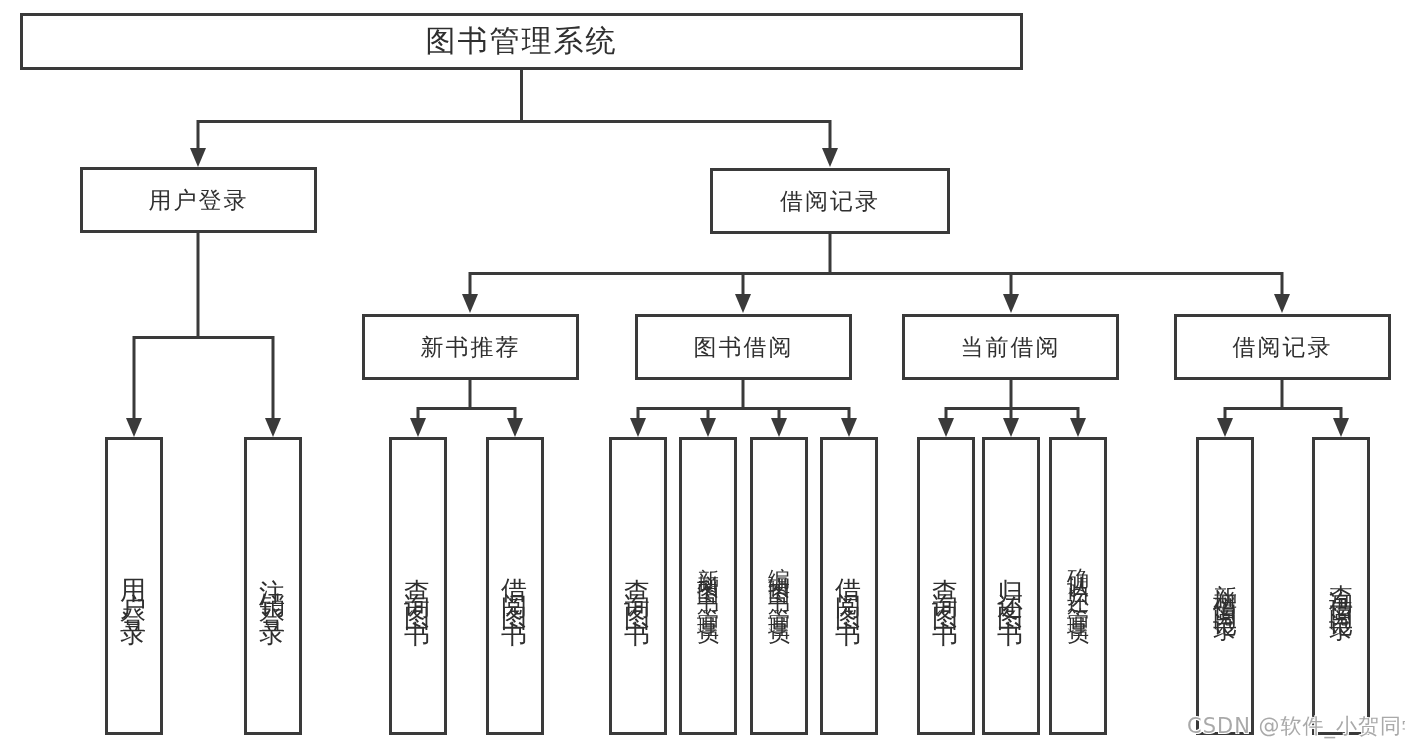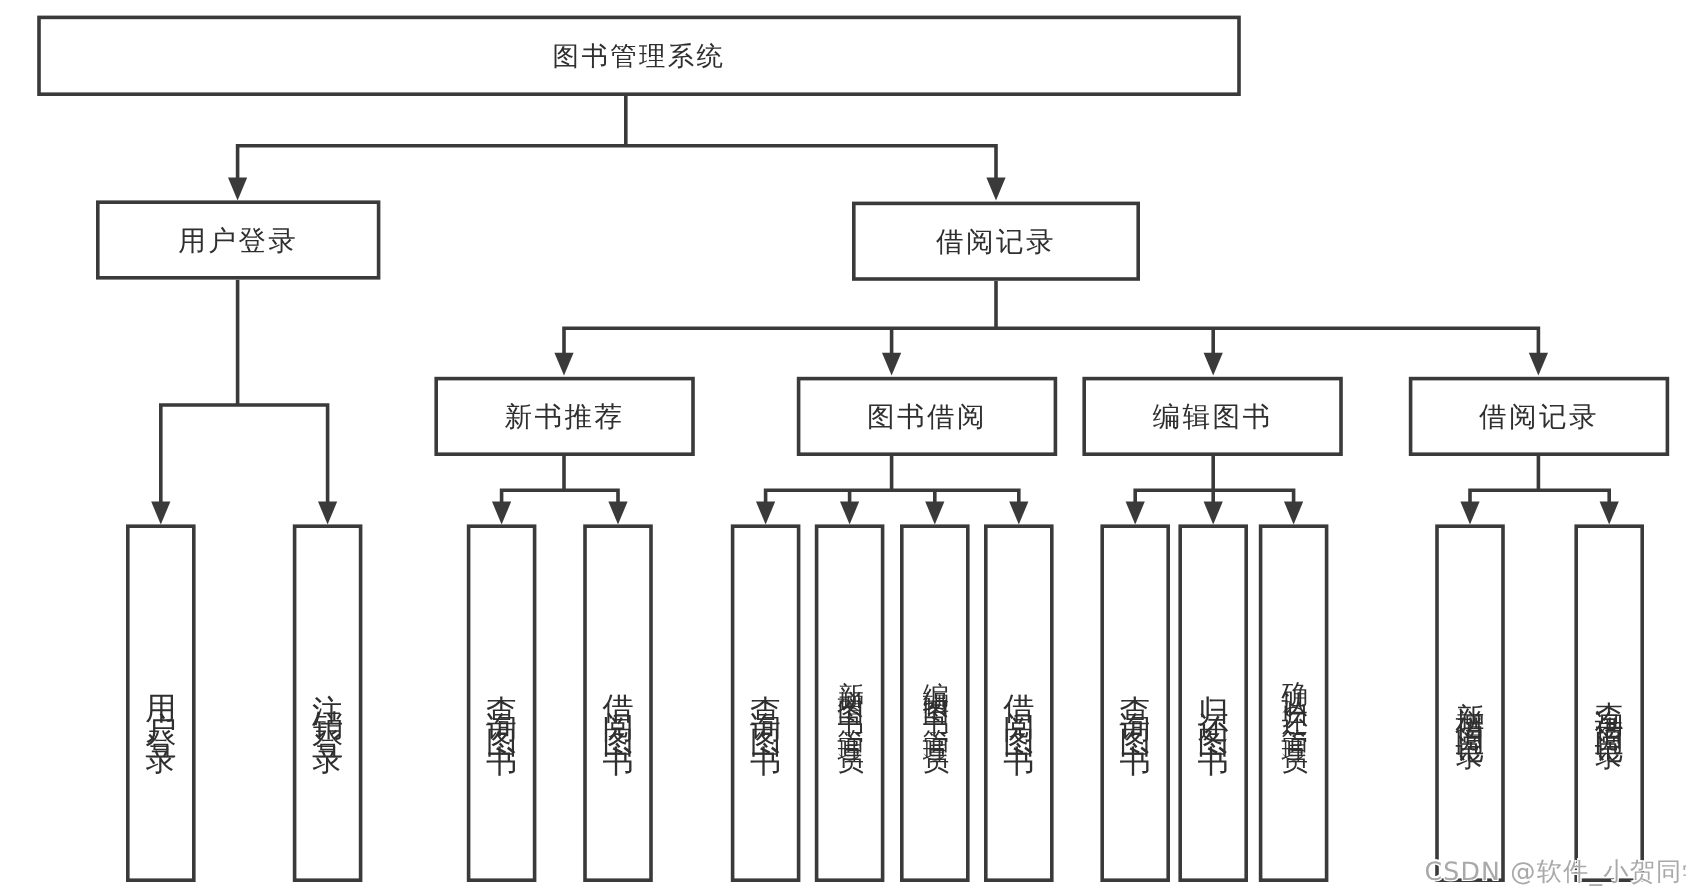--- a/index.html
+++ b/index.html
@@ -20,21 +20,21 @@
     position: absolute;
     box-sizing: border-box;
     border: 3px solid #3a3a3a;
     background: #ffffff;
     display: flex;
     align-items: center;
     justify-content: center;
     color: #2f2f2f;
   }
   .hnode { height: 66px; font-size: 23px; letter-spacing: 2px; }
-  .rootnode { height: 67px; font-size: 22px; letter-spacing: 2px; margin-left: 11px; }
+  .rootnode { height: 57px; font-size: 30px; letter-spacing: 2px; }
   .leaf { top: 437px; width: 58px; height: 298px; }
   .leaf .vtext {
     writing-mode: vertical-rl;
     text-orientation: mixed;
     font-size: 26px;
     letter-spacing: 14px;
     white-space: nowrap;
   }
   .leaf.med .vtext { font-size: 24px; letter-spacing: 7px; }
   .leaf.dense .vtext { font-size: 22px; letter-spacing: 8px; }
@@ -115,25 +115,25 @@
   <div class="box hnode" style="left:80px; top:167px; width:237px;">
     <span>用户登录</span>
   </div>
   <div class="box hnode" style="left:710px; top:168px; width:240px;">
     <span>借阅记录</span>
   </div>
 
   <div class="box hnode" style="left:362px; top:314px; width:217px;text-align:center;">
     <span>新书推荐</span>
   </div>
-  <div class="box hnode" style="left:635px; top:314px; width:217px;margin-left:29px;">
+  <div class="box hnode" style="left:635px; top:314px; width:217px;">
     <span>图书借阅</span>
   </div>
   <div class="box hnode" style="left:902px; top:314px; width:217px;">
-    <span>编辑图书</span>
+    <span>当前借阅</span>
   </div>
   <div class="box hnode" style="left:1174px; top:314px; width:217px;">
     <span>借阅记录</span>
   </div>
 
   <div class="box leaf" style="left:105px;">
     <span class="vtext">用户登录</span>
   </div>
   <div class="box leaf" style="left:244px;">
     <span class="vtext">注销登录</span>

